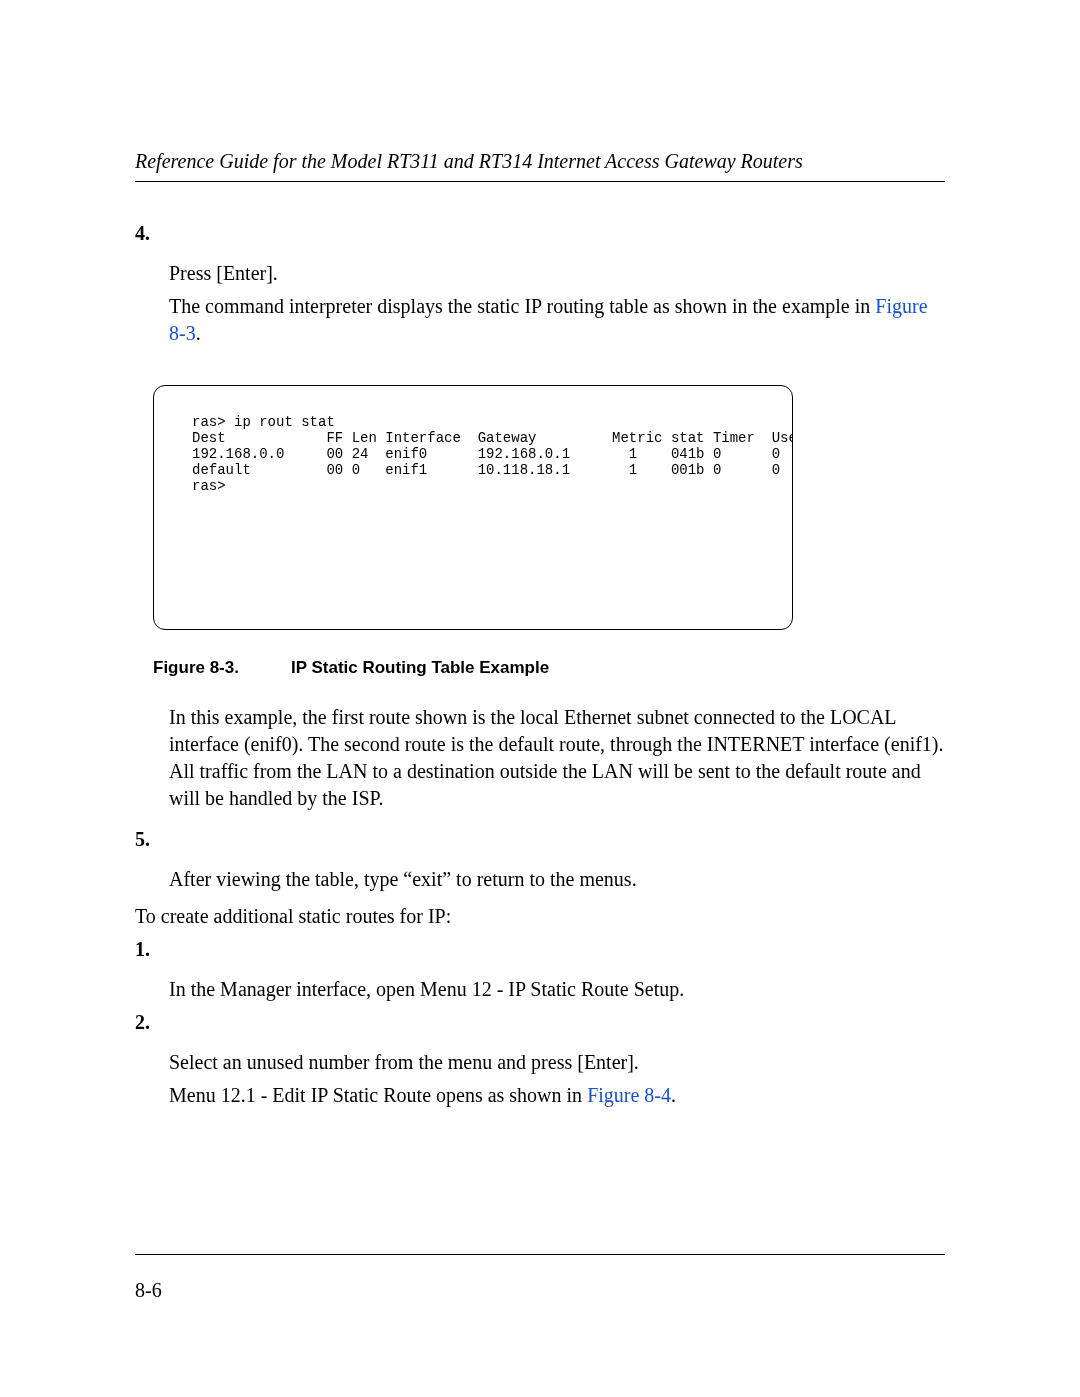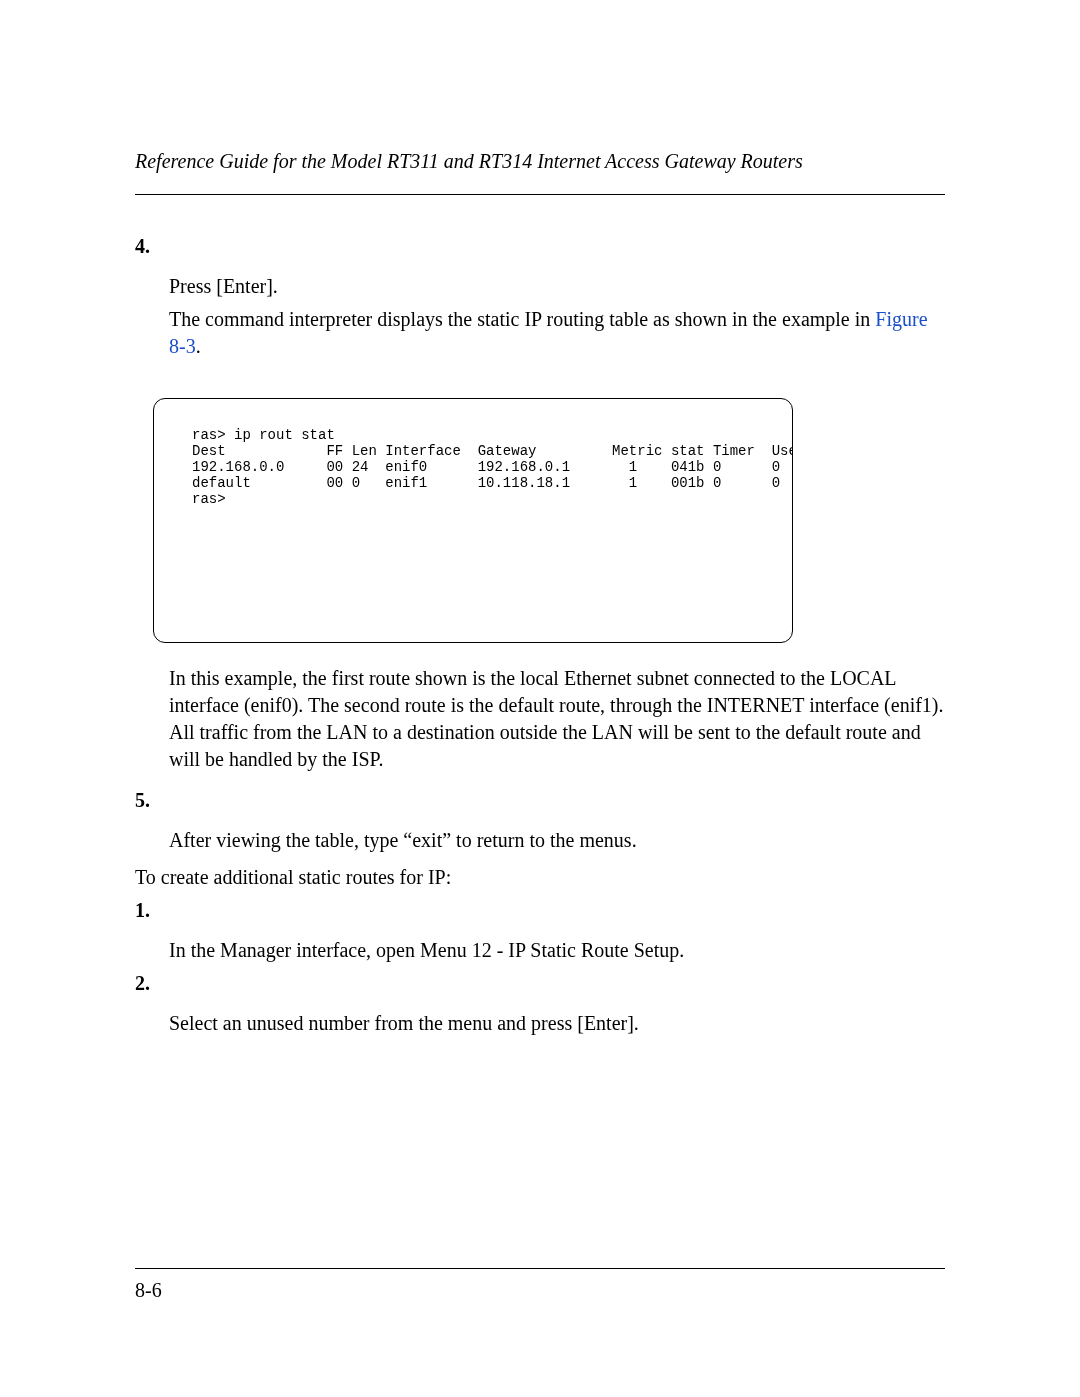--- a/index.html
+++ b/index.html
@@ -13,21 +13,21 @@
     width: 1080px;
     height: 1397px;
     position: relative;
     box-sizing: border-box;
     padding: 150px 135px 0 135px;
   }
   .running-head {
     font-style: italic;
     font-size: 20px;
     border-bottom: 1.5px solid #000;
-    padding-bottom: 21px;
+    padding-bottom: 8px;
     margin-bottom: 40px;
   }
   .step {
     display: flex;
     margin-bottom: 8px;
     font-size: 20px;
   }
   .step-num {
     font-weight: bold;
     width: 34px;
@@ -72,21 +72,21 @@
   .plain-para {
     font-size: 20px;
     margin: 14px 0 10px 0;
   }
   .footer {
     position: absolute;
     left: 135px;
     right: 135px;
     bottom: 95px;
     border-top: 1.5px solid #000;
-    padding-top: 10px;
+    padding-top: 24px;
     font-size: 20px;
     display: flex;
     justify-content: space-between;
   }
 </style>
 </head>
 <body>
 
 <div class="page">
 
@@ -100,37 +100,43 @@
     <span>The command interpreter displays the static IP routing table as shown in the example in </span><span class="link">Figure 8-3</span><span>.</span>
   </div>
 
   <div class="figure-wrap">
     <div class="terminal-box">ras&gt; ip rout stat
 Dest            FF Len Interface  Gateway         Metric stat Timer  Use
 192.168.0.0     00 24  enif0      192.168.0.1       1    041b 0      0
 default         00 0   enif1      10.118.18.1       1    001b 0      0
 ras&gt;</div>
   </div>
+  <div class="figure-caption">
+    <span class="fig-label">Figure 8-3.</span><span>IP Static Routing Table Example</span>
+  </div>
 
   <div class="body-indent" style="margin-top:22px;margin-bottom:16px;">In this example, the first route shown is the local Ethernet subnet connected to the LOCAL interface (enif0). The second route is the default route, through the INTERNET interface (enif1). All traffic from the LAN to a destination outside the LAN will be sent to the default route and will be handled by the ISP.</div>
 
   <div class="step">
     <div class="step-num">5.</div>
     <div class="step-text-bold">After viewing the table, type “exit” to return to the menus.</div>
   </div>
 
   <div class="plain-para">To create additional static routes for IP:</div>
 
   <div class="step">
     <div class="step-num">1.</div>
     <div class="step-text-bold">In the Manager interface, open Menu 12 - IP Static Route Setup.</div>
   </div>
 
   <div class="step" style="margin-top:10px;">
     <div class="step-num">2.</div>
     <div class="step-text-bold">Select an unused number from the menu and press [Enter].</div>
   </div>
+  <div class="body-indent">
+    <span>Menu 12.1 - Edit IP Static Route opens as shown in </span><span class="link">Figure 8-4</span><span>.</span>
+  </div>
 
   <div class="footer">
     <span>8-6</span>
   </div>
 
 </div>
 
 </body></html>

